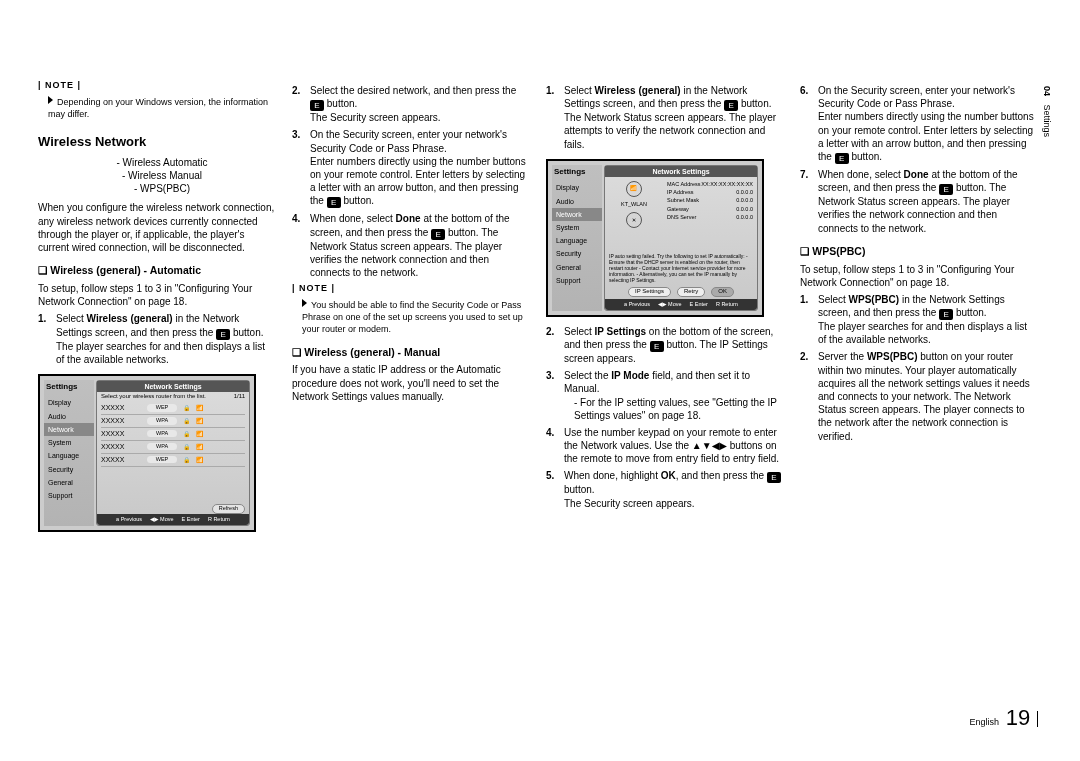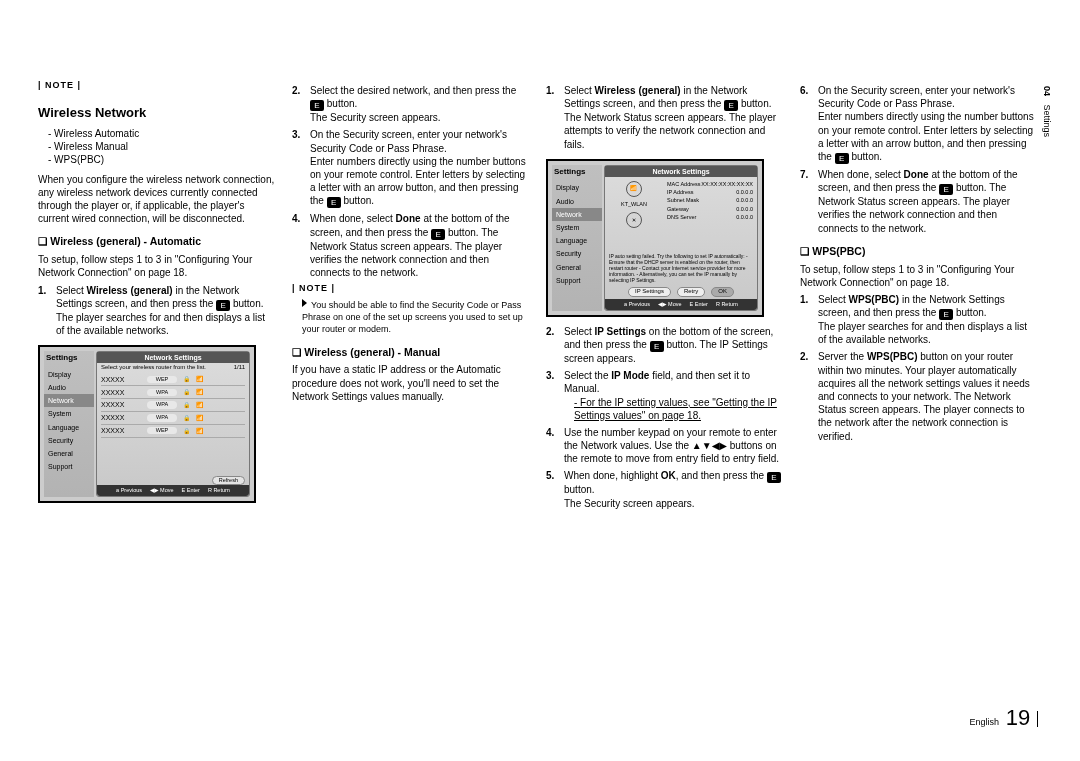--- a/index.html
+++ b/index.html
@@ -49,20 +49,21 @@
   h2.sec-title {
     font-size: 13px;
     font-weight: bold;
     margin: 12px 0 6px 0;
   }
   .body-text {
     margin: 4px 0;
   }
   .dash-list {
     margin: 4px 0 6px 10px;
+    text-align: center;
   }
   .dash-list div::before {
     content: "- ";
   }
   .sub-heading {
     font-size: 10.5px;
     font-weight: bold;
     margin: 10px 0 4px 0;
     white-space: nowrap;
   }
@@ -240,20 +241,21 @@
 
 <div class="side-tab">
   <span class="chap">04</span>
   <span>Settings</span>
 </div>
 
 <div class="page">
 
   <div class="col">
     <div class="note-label">| NOTE |</div>
+    <div class="note-body"><span class="triangle"></span><span>Depending on your Windows version, the information may differ.</span></div>
 
     <h2 class="sec-title">Wireless Network</h2>
     <div class="dash-list">
       <div>Wireless Automatic</div>
       <div>Wireless Manual</div>
       <div>WPS(PBC)</div>
     </div>
     <div class="body-text">When you configure the wireless network connection, any wireless network devices currently connected through the player or, if applicable, the player's current wired connection, will be disconnected.</div>
 
     <div class="sub-heading">Wireless (general) - Automatic</div>
@@ -437,21 +439,21 @@
       <div class="ol-row">
         <div class="ol-num">2.</div>
         <div class="ol-body">
           <span>Select </span><span class="bold">IP Settings</span><span> on the bottom of the screen, and then press the </span><span class="enter-icon">E</span><span> button. The IP Settings screen appears.</span>
         </div>
       </div>
       <div class="ol-row">
         <div class="ol-num">3.</div>
         <div class="ol-body">
           <span>Select the </span><span class="bold">IP Mode</span><span> field, and then set it to Manual.</span>
-          <div style="margin-left:10px;text-decoration:underline;">- <span>For the IP setting values, see "Getting the IP Settings values" on page 18.</span></div>
+          <div style="margin-left:10px;">- <span>For the IP setting values, see "Getting the IP Settings values" on page 18.</span></div>
         </div>
       </div>
       <div class="ol-row">
         <div class="ol-num">4.</div>
         <div class="ol-body">
           <span>Use the number keypad on your remote to enter the Network values. Use the </span><span class="arrows">▲▼◀▶</span><span> buttons on the remote to move from entry field to entry field.</span>
         </div>
       </div>
       <div class="ol-row">
         <div class="ol-num">5.</div>

